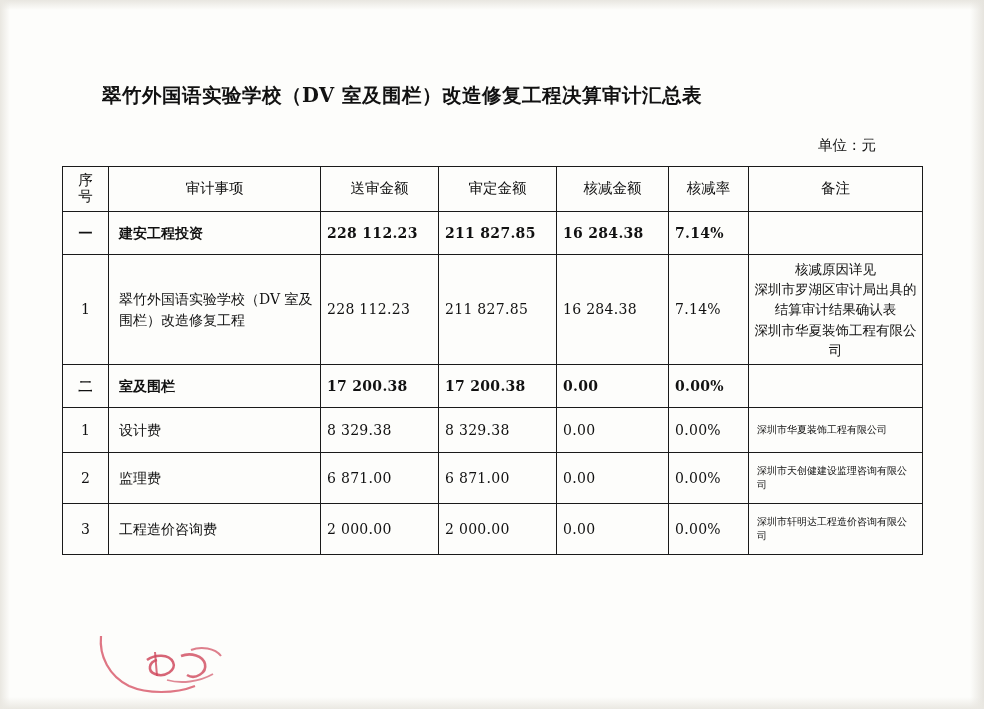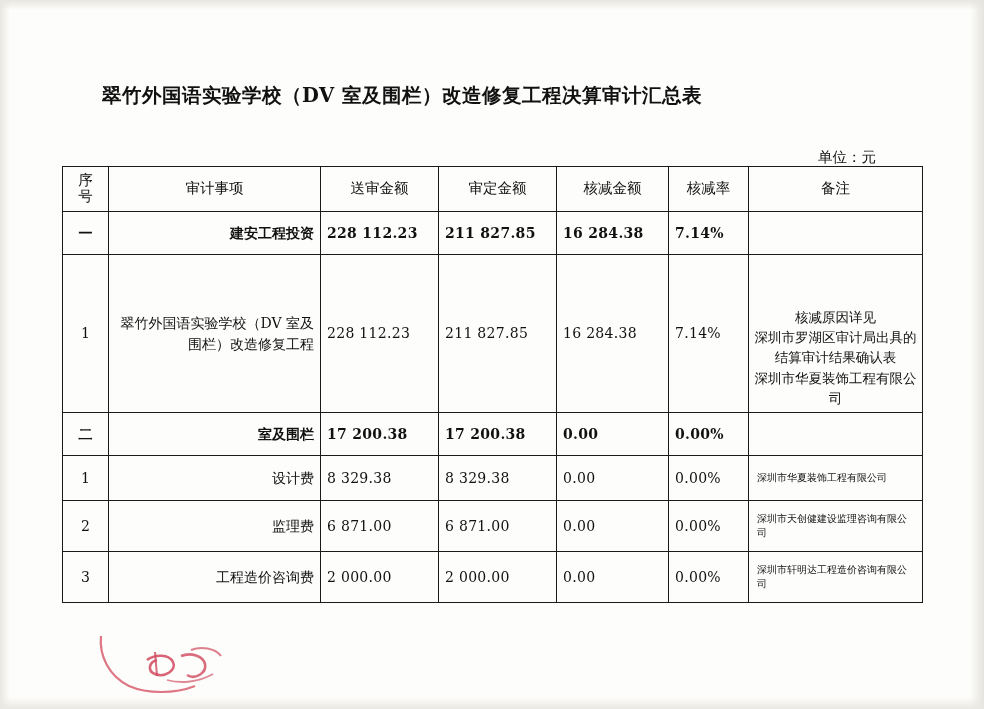--- a/index.html
+++ b/index.html
@@ -53,21 +53,21 @@
     width: 804px;
     text-align: center;
     font-size: 19.5px;
     font-weight: bold;
     letter-spacing: 0.5px;
     font-family: "DejaVu Serif", "Liberation Serif", serif;
   }
 
   .unit-line {
     position: absolute;
-    top: 148px;
+    top: 136px;
     right: 108px;
     font-size: 14.5px;
     font-family: "DejaVu Serif", "Liberation Serif", serif;
   }
 
   table.audit-table {
     position: absolute;
     top: 166px;
     left: 62px;
     width: 860px;
@@ -80,21 +80,21 @@
     padding: 0;
     vertical-align: middle;
     font-weight: normal;
     font-family: "DejaVu Serif", "Liberation Serif", serif;
   }
   .cell {
     padding: 6px 6px;
     line-height: 1.45;
   }
   .c-center { text-align: center; }
-  .c-left { text-align: right; padding-left: 10px; }
+  .c-left { text-align: left; padding-left: 10px; }
   .c-num { text-align: left; letter-spacing: 0.3px; }
   .bold { font-weight: bold; }
 
   thead td .cell {
     text-align: center;
     font-size: 14.5px;
   }
   .col-seq { width: 46px; }
   .col-item { width: 212px; }
   .col-sent { width: 118px; }
@@ -112,21 +112,20 @@
   .row-h-tall td { height: 96px; }
   .row-h-normal td { height: 44px; }
   .row-h-remark2 td { height: 50px; }
   .row-h-total td { height: 42px; }
 
   .remark-multiline {
     text-align: center;
     line-height: 1.5;
     font-size: 13.5px;
     padding: 4px 4px;
-    margin-top: 48px;
   }
   .remark-wrap {
     text-align: left;
     line-height: 1.45;
     font-size: 10px;
     padding: 5px 8px;
   }
   .total-label {
     letter-spacing: 14px;
     text-align: center;

